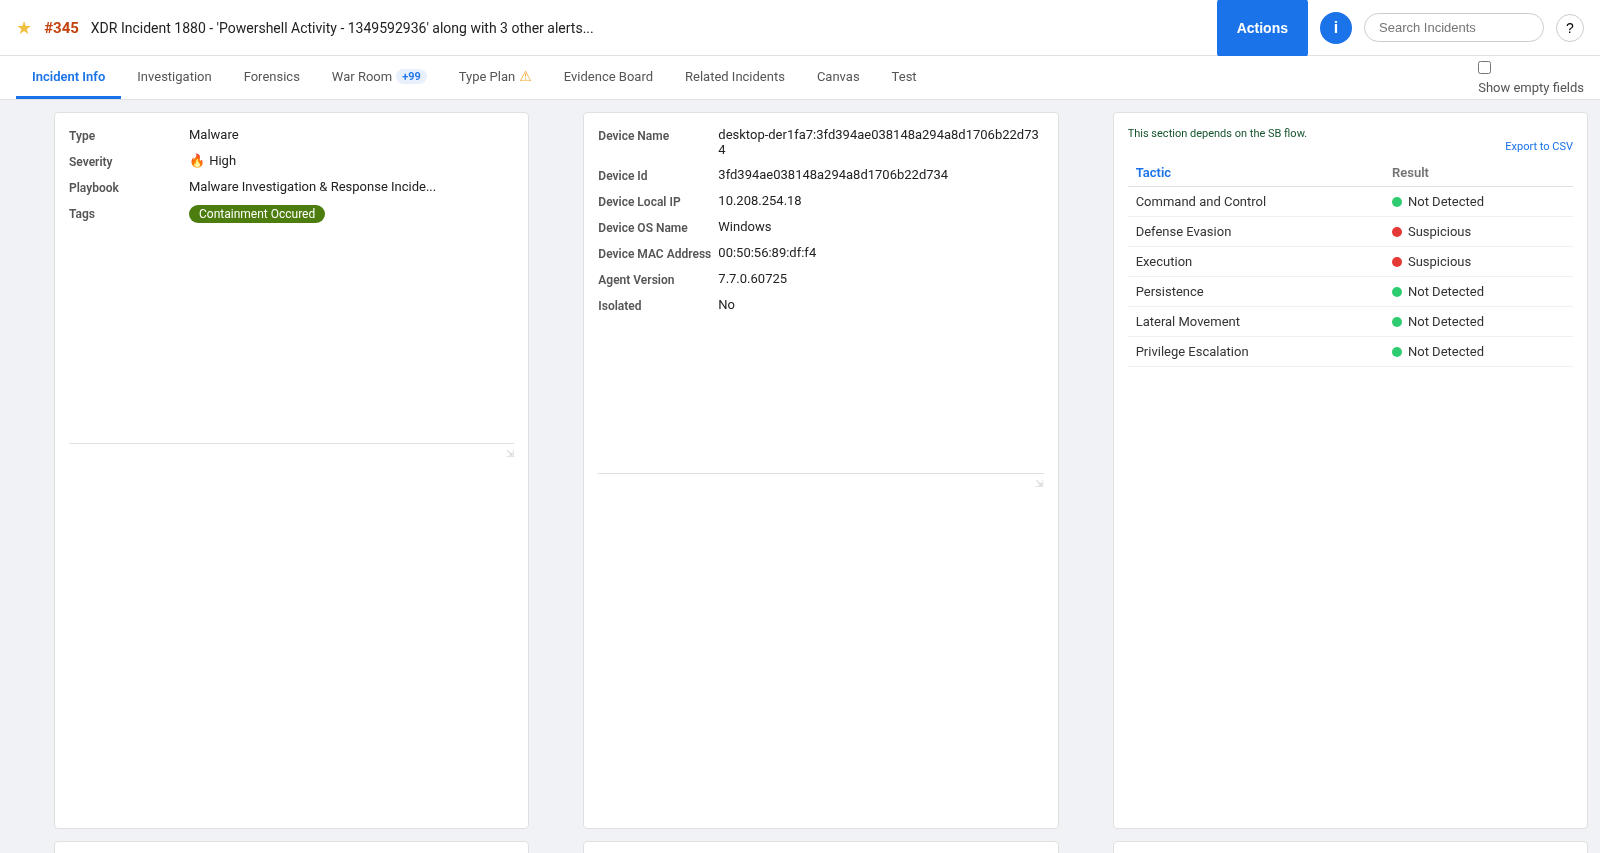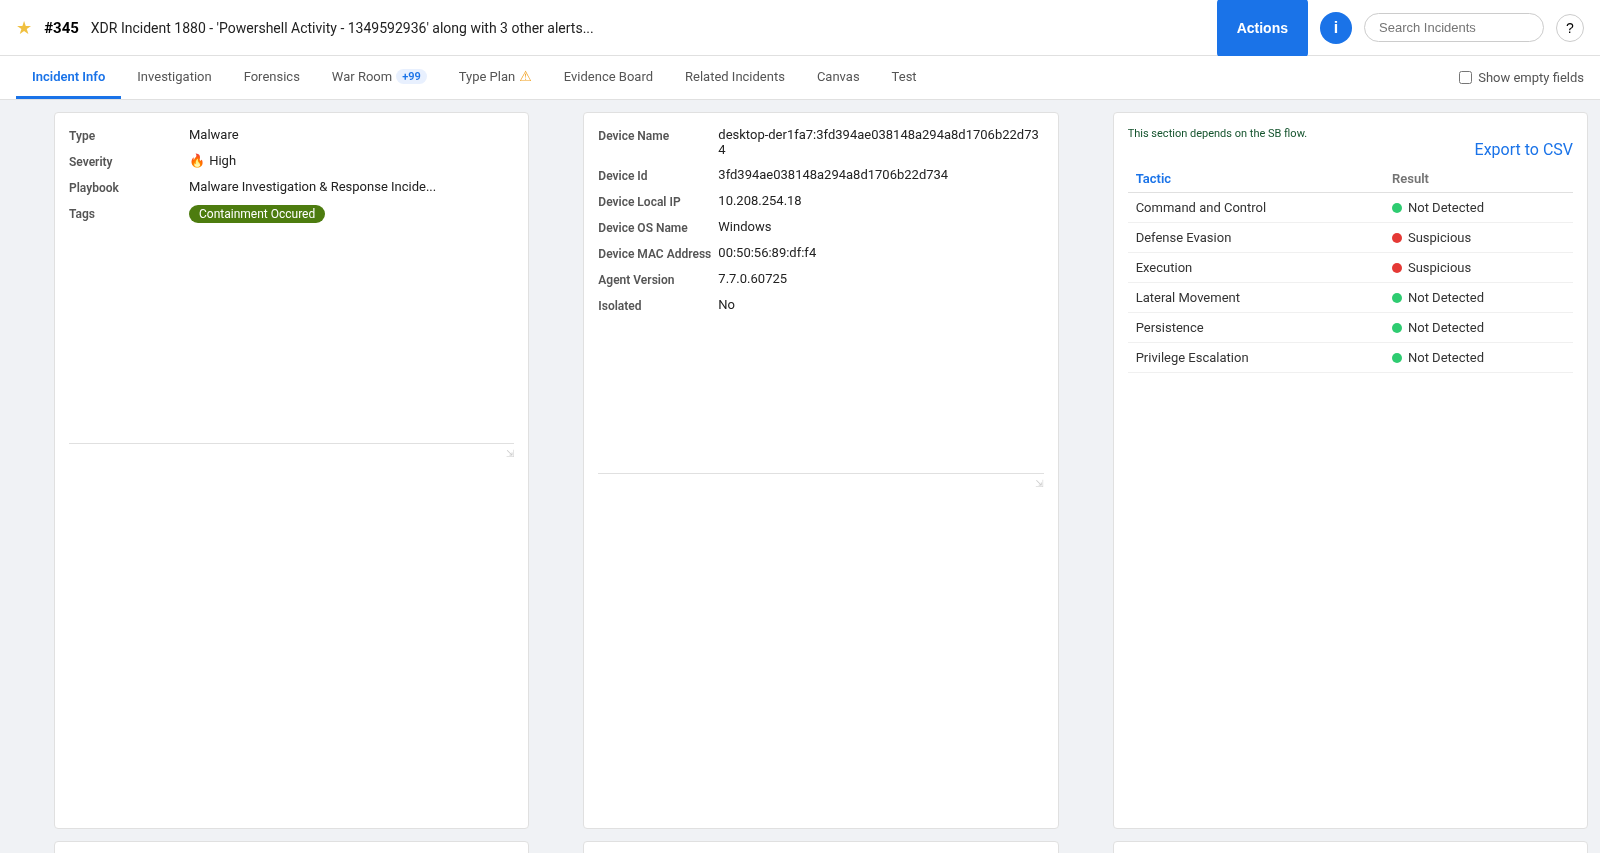--- a/index.html
+++ b/index.html
@@ -4,21 +4,21 @@
   <style>
     * { box-sizing: border-box; margin: 0; padding: 0; }
     body { font-family: -apple-system, BlinkMacSystemFont, 'Segoe UI', Roboto, sans-serif; font-size: 13px; background: #f5f5f5; color: #333; }
 
     
     .header {
       display: flex; align-items: center; padding: 0 16px; height: 56px;
       background: #fff; border-bottom: 1px solid #e0e0e0; gap: 12px;
     }
     .star-icon { color: #f0c040; font-size: 18px; cursor: pointer; }
-    .incident-number { font-weight: 700; font-size: 15px; color: #000000; }
+    .incident-number { font-weight: 700; font-size: 15px; color: #c2410c; }
     .incident-title { font-size: 14px; color: #222; flex: 1; overflow: hidden; text-overflow: ellipsis; white-space: nowrap; }
     .btn-actions {
       background: #1a73e8; color: #fff; border: none; border-radius: 4px;
       padding: 21px 20px; font-size: 14px; font-weight: 600; cursor: pointer;
     }
     .btn-info {
       background: #1a73e8; color: #fff; border: none; border-radius: 50%;
       width: 32px; height: 32px; font-size: 16px; font-weight: 700; cursor: pointer;
     }
     .search-box {
@@ -40,21 +40,21 @@
       padding: 12px 16px; font-size: 13px; cursor: pointer; color: #555;
       border-bottom: 3px solid transparent; white-space: nowrap;
       display: flex; align-items: center; gap: 4px;
     }
     .tab.active { color: #1a73e8; border-bottom-color: #1a73e8; font-weight: 600; }
     .badge {
       background: #e8f0fe; color: #1a73e8; border-radius: 10px;
       padding: 1px 6px; font-size: 11px; font-weight: 600;
     }
     .warning-icon { color: #f0a020; font-size: 14px; }
-    .show-empty { margin-left: auto; display: flex; align-items: center; gap: 6px; font-size: 13px; color: #555; }
+    .show-empty { margin-left: auto; display: flex; align-items: flex-start; gap: 6px; font-size: 13px; color: #555; flex-direction: column; }
     .show-empty input { cursor: pointer; }
 
     
     .main { display: grid; grid-template-columns: 1fr 1fr 1fr; gap: 0; padding: 12px; gap: 12px; background: #f0f2f5; min-height: calc(100vh - 112px); }
 
     .panel { background: #fff; border: 1px solid #e0e0e0; border-radius: 4px; padding: 14px; margin-left: 42px; }
 
     .field-row { display: flex; align-items: flex-start; margin-bottom: 10px; }
     .field-label { font-weight: 600; color: #555; min-width: 120px; font-size: 12px; padding-top: 2px; }
     .field-value { color: #222; font-size: 13px; flex: 1; word-break: break-all; }
@@ -71,21 +71,21 @@
     
     .tactic-table { width: 100%; border-collapse: collapse; font-size: 13px; }
     .tactic-table th { text-align: left; padding: 6px 8px; font-weight: 600; font-size: 13px; border-bottom: 1px solid #e0e0e0; }
     .tactic-table th.tactic-col { color: #1a73e8; }
     .tactic-table th.result-col { color: #737373; }
     .tactic-table td { padding: 7px 8px; border-bottom: 1px solid #f0f0f0; }
     .result-cell { display: flex; align-items: center; gap: 6px; }
     .dot { width: 10px; height: 10px; border-radius: 50%; display: inline-block; }
     .dot-green { background: #2ecc71; }
     .dot-red { background: #e53935; }
-    .export-csv { color: #1a73e8; font-size: 16px; cursor: pointer; float: right; margin-bottom: 6px; }
+    .export-csv { color: #1a73e8; font-size: 11px; cursor: pointer; float: right; margin-bottom: 6px; }
 
     
     .panel-resize-handle { border-top: 1px solid #e0e0e0; margin-top: 10px; padding-top: 4px; display: flex; justify-content: flex-end; }
     .resize-icon { color: #ccc; font-size: 10px; }
   </style>
 </head>
 <body>
 
 <div class="header">
   <span class="star-icon">★</span>
@@ -232,30 +232,30 @@
           <tr>
             <td>Execution</td>
             <td>
               <div class="result-cell">
                 <span class="dot dot-red"></span>
                 <span>Suspicious</span>
               </div>
             </td>
           </tr>
           <tr>
-            <td>Lateral Movement</td>
+            <td>Persistence</td>
             <td>
               <div class="result-cell">
                 <span class="dot dot-green"></span>
                 <span>Not Detected</span>
               </div>
             </td>
           </tr>
           <tr>
-            <td>Persistence</td>
+            <td>Lateral Movement</td>
             <td>
               <div class="result-cell">
                 <span class="dot dot-green"></span>
                 <span>Not Detected</span>
               </div>
             </td>
           </tr>
           <tr>
             <td>Privilege Escalation</td>
             <td>

